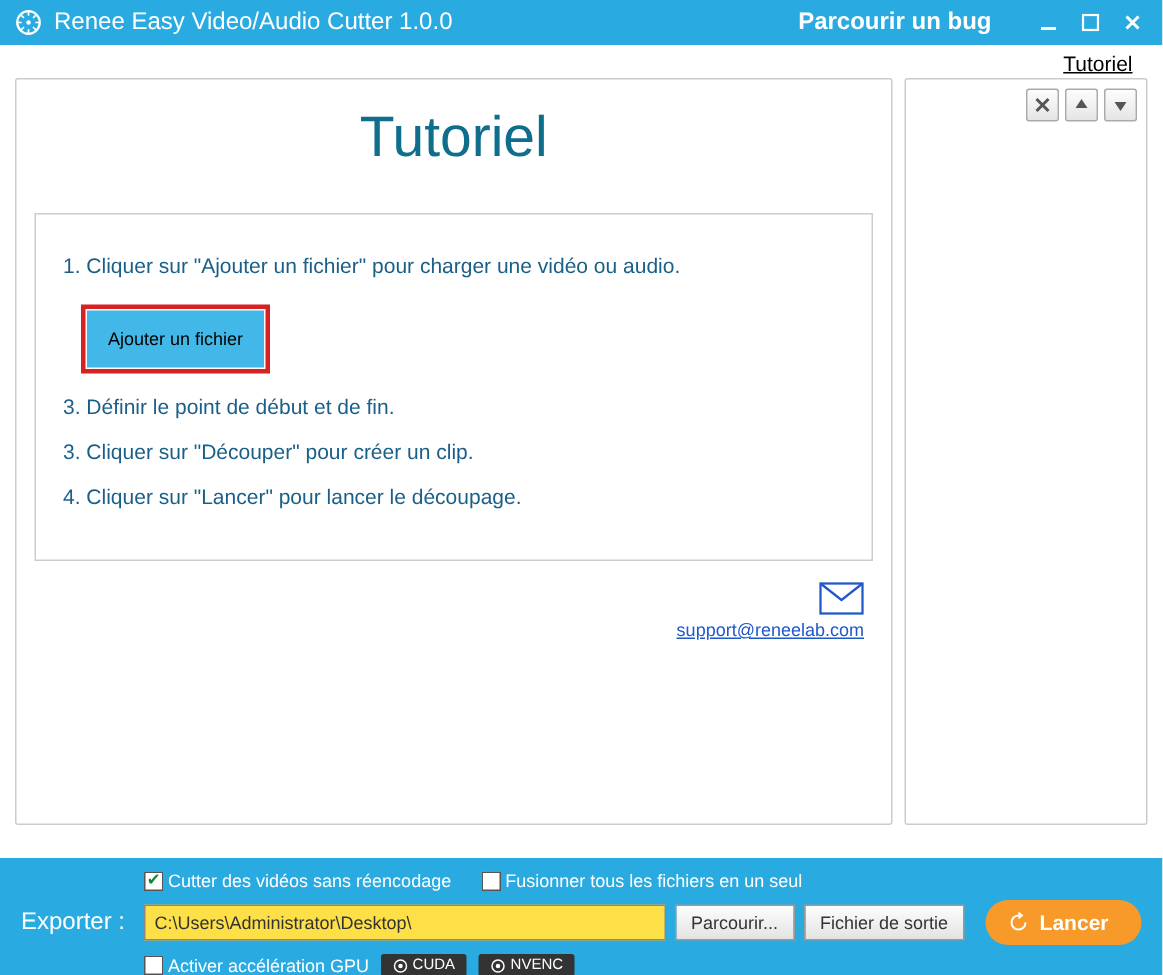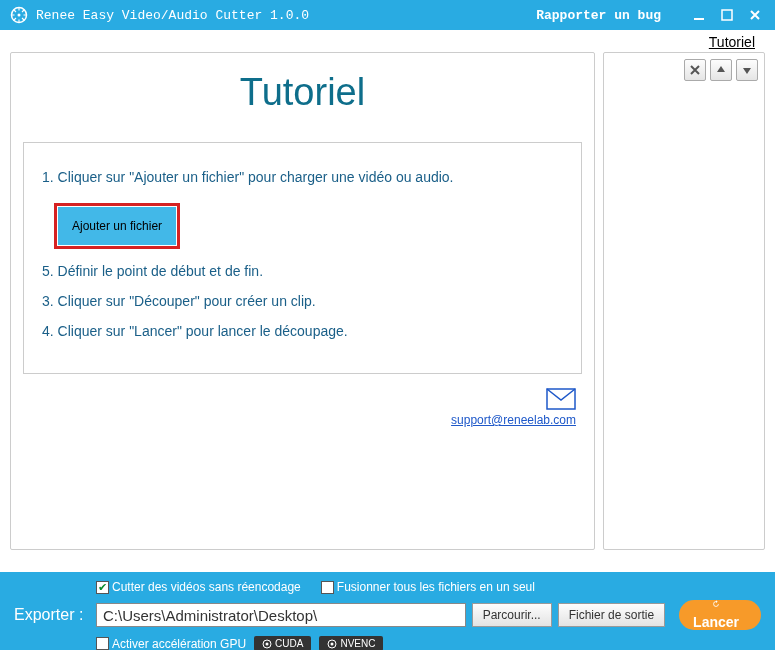--- a/index.html
+++ b/index.html
@@ -11,22 +11,21 @@
   height: 650px;
   overflow: hidden;
 }
 .titlebar {
   background: #29abe2;
   color: #fff;
   height: 30px;
   display: flex;
   align-items: center;
   padding: 0 10px;
-  font-size: 13px;
-  font-family: Liberation Mono, monospace;
+  font-size: 16px;
 }
 .titlebar .logo {
   width: 18px; height: 18px;
   margin-right: 8px;
   display: flex; align-items: center; justify-content: center;
 }
 .titlebar .logo svg { width: 18px; height: 18px; }
 .titlebar .spacer { flex: 1; }
 .titlebar .bug { font-weight: bold; margin-right: 20px; cursor: pointer; }
 .titlebar .winbtn {
@@ -122,24 +121,24 @@
   display: flex; align-items: center; justify-content: center;
   color: #0a8c2c;
   font-size: 11px;
   line-height: 1;
 }
 .row2 { display: flex; align-items: center; gap: 6px; }
 .row2 .lbl { width: 76px; text-align: left; font-size: 16px; padding-right: 2px; }
 .row2 input {
   flex: 1;
   height: 24px;
-  background: #ffffff;
+  background: #fde047;
   border: 1px solid #888;
   padding: 0 6px;
-  font-size: 15px;
+  font-size: 12px;
   color: #333;
 }
 .row2 .smbtn {
   background: linear-gradient(#fdfdfd,#e3e3e3);
   border: 1px solid #999;
   height: 24px;
   padding: 0 10px;
   font-size: 12px;
   color: #333;
   cursor: pointer;
@@ -148,21 +147,20 @@
   background: #f79a29;
   color: #fff;
   height: 30px;
   border-radius: 15px;
   padding: 0 22px 0 14px;
   display: flex; align-items: center; gap: 6px;
   font-size: 14px;
   font-weight: bold;
   cursor: pointer;
   margin-left: 8px;
-  flex-direction: column;
 }
 .launch svg { width: 16px; height: 16px; }
 .row3 { display: flex; align-items: center; gap: 8px; padding-left: 82px; margin-top: 6px; }
 .badge {
   background: #333;
   color: #fff;
   font-size: 10px;
   padding: 2px 8px;
   border-radius: 2px;
   display: flex; align-items: center; gap: 3px; justify-content: center;
@@ -174,21 +172,21 @@
 <div class="titlebar">
   <span class="logo">
     <svg viewBox="0 0 24 24">
         <circle cx="12" cy="12" r="10" fill="none" stroke="#fff" stroke-width="2"></circle>
         <circle cx="12" cy="12" r="2" fill="#fff"></circle>
         <path d="M12 2v4M12 18v4M2 12h4M18 12h4M5 5l3 3M16 16l3 3M5 19l3-3M16 8l3-3" stroke="#fff" stroke-width="1.5"></path>
       </svg>
   </span>
   <span>Renee Easy Video/Audio Cutter 1.0.0</span>
   <span class="spacer"></span>
-  <span class="bug">Rapporter un bug</span>
+  <span class="bug">Parcourir un bug</span>
   <span class="winbtn">
     <svg width="12" height="12" viewBox="0 0 12 12">
         <rect x="1" y="9" width="10" height="2" fill="#fff"></rect>
       </svg>
   </span>
   <span class="winbtn">
     <svg width="12" height="12" viewBox="0 0 12 12">
         <rect x="1" y="1" width="10" height="10" fill="none" stroke="#fff" stroke-width="1.5"></rect>
       </svg>
   </span>
@@ -202,21 +200,21 @@
 <div class="content">
   <div class="toplink"><span>Tutoriel</span></div>
   <div class="panels">
     <div class="left-panel">
       <h1 class="tutorial-heading">Tutoriel</h1>
       <div class="steps-box">
         <div class="step">1. Cliquer sur "Ajouter un fichier" pour charger une vidéo ou audio.</div>
         <div class="highlight-box">
           <div class="add-btn">Ajouter un fichier</div>
         </div>
-        <div class="step">5. Définir le point de début et de fin.</div>
+        <div class="step">3. Définir le point de début et de fin.</div>
         <div class="step">3. Cliquer sur "Découper" pour créer un clip.</div>
         <div class="step">4. Cliquer sur "Lancer" pour lancer le découpage.</div>
       </div>
       <div class="email-block">
         <span class="envelope">
           <svg width="30" height="22" viewBox="0 0 30 22">
               <rect x="1" y="1" width="28" height="20" fill="none" stroke="#1e58c9" stroke-width="1.5"></rect>
               <path d="M1 1l14 11L29 1" fill="none" stroke="#1e58c9" stroke-width="1.5"></path>
             </svg>
         </span>

